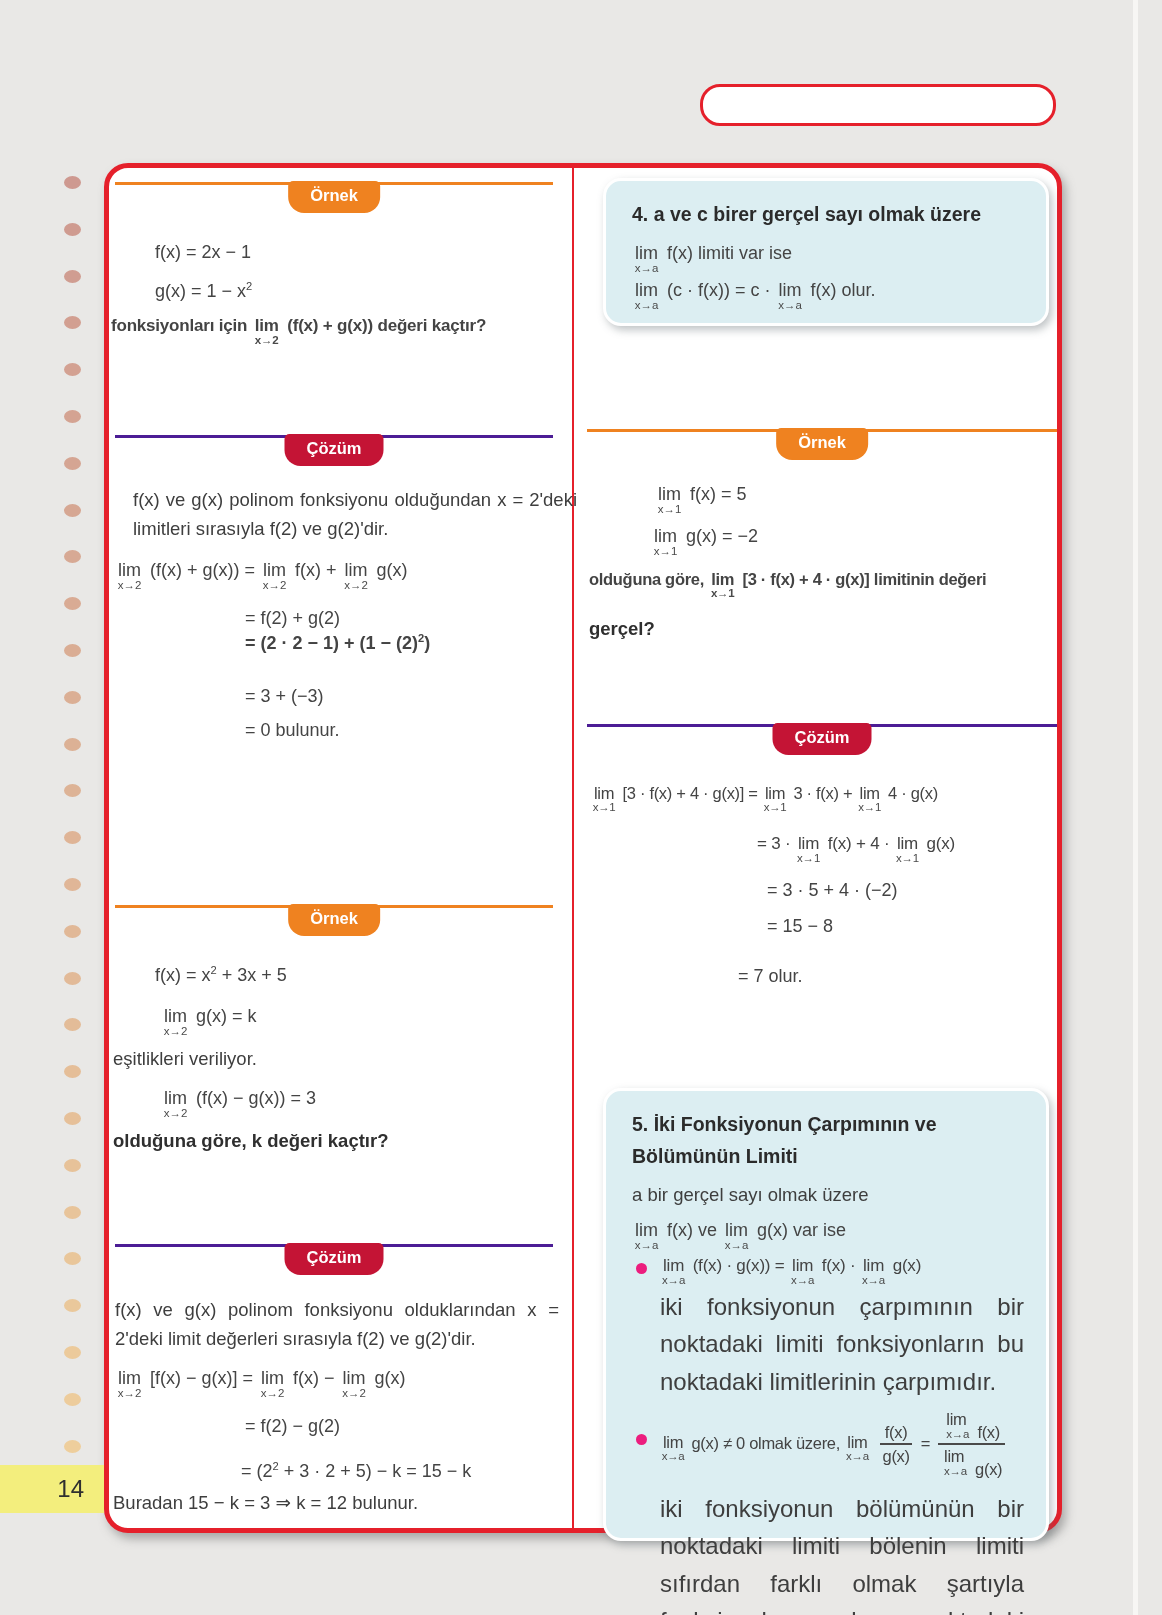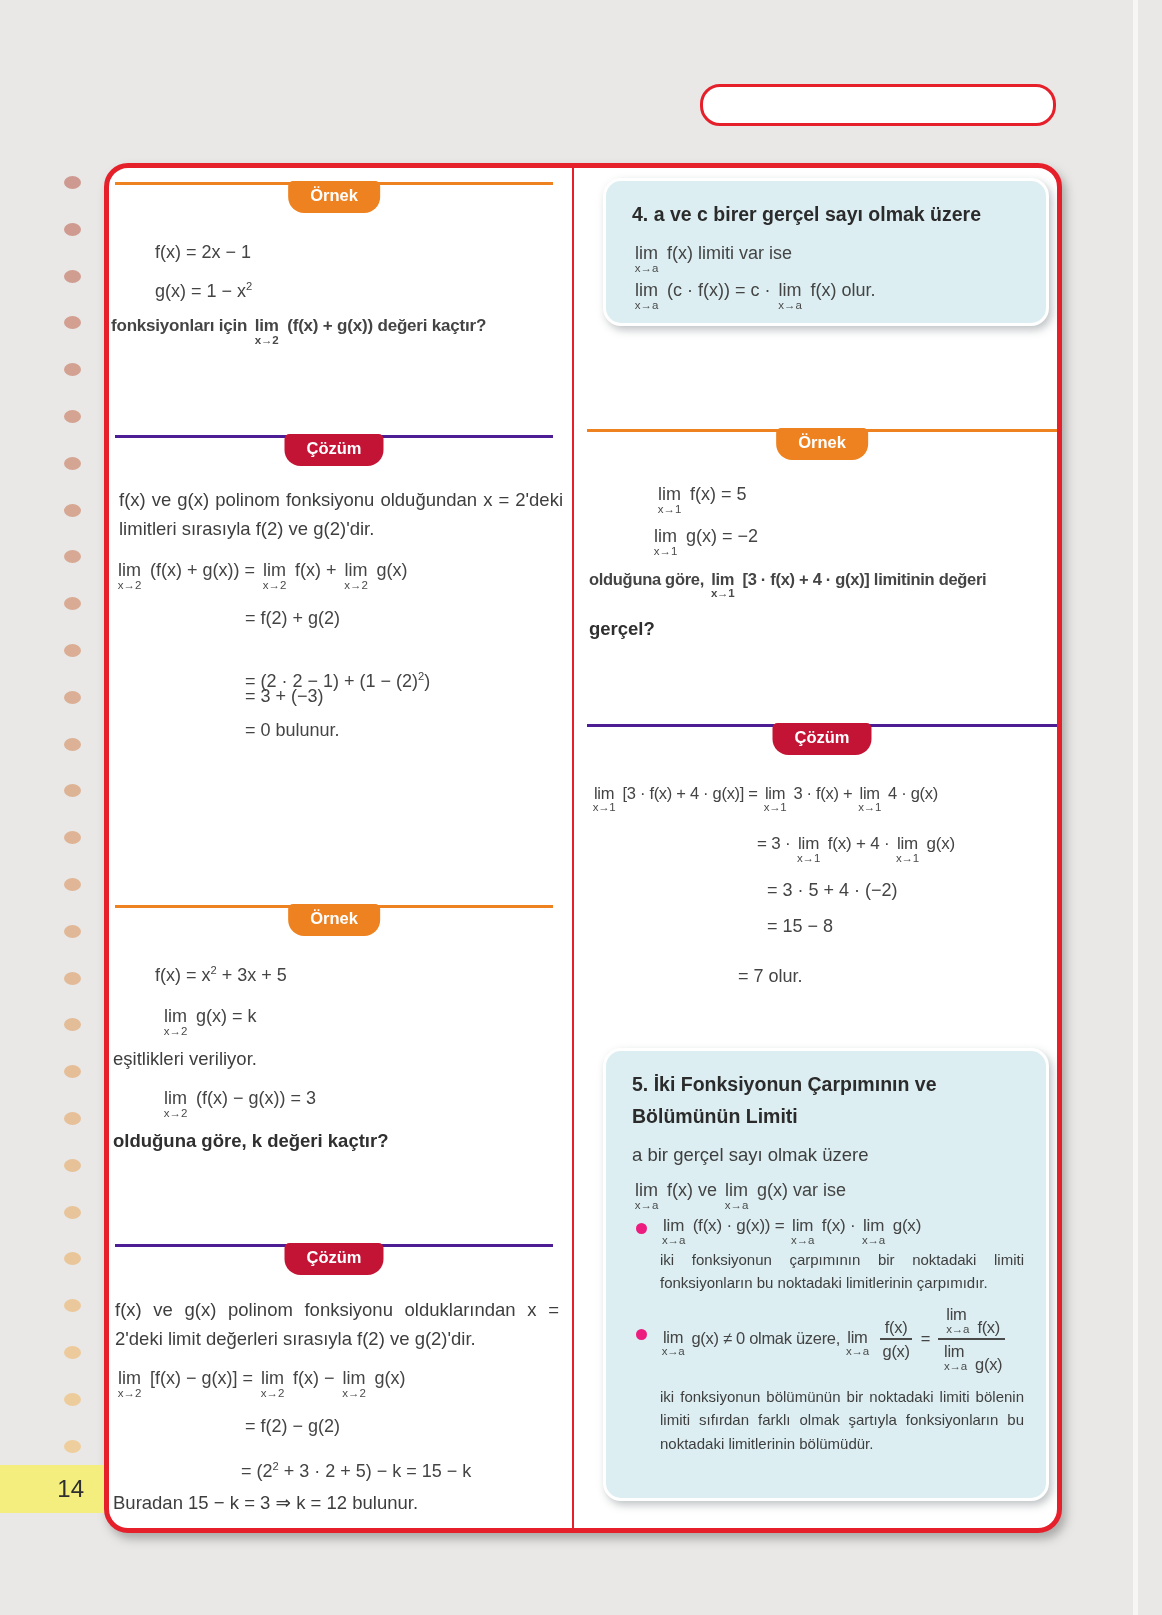--- a/index.html
+++ b/index.html
@@ -81,21 +81,21 @@
   .infobox{
     position:absolute;background:#dceef2;border:3px solid #fff;border-radius:18px;
     box-shadow:3px 4px 8px rgba(95,105,110,.4);box-sizing:border-box;
   }
   .infobox .inner{padding:18px 22px 10px 26px;}
   .infobox .ib-title{font-size:19.5px;font-weight:700;color:#2b2b2b;line-height:1.62;}
   .infobox .ib-line{margin-top:12px;}
   .bullet-item{display:flex;margin-top:15px;}
   .pink-dot{flex:none;width:11px;height:11px;border-radius:50%;background:#ec1d7e;margin:7px 13px 0 4px;}
   .bullet-body{flex:1;min-width:0;}
-  .bullet-text{font-size:15px;line-height:1.55;text-align:justify;color:#3e3e3e;margin-top:12px;}
+  .bullet-text{font-size:24px;line-height:1.55;text-align:justify;color:#3e3e3e;margin-top:12px;}
 </style>
 </head>
 <body>
 
 <div class="page">
 
   <div class="edge-strip"></div>
 
   <div class="header-pill"></div>
 
@@ -142,24 +142,24 @@
     </div>
 
     <div class="abs math" style="left:46px;top:74px;">f(x) = 2x − 1</div>
     <div class="abs math" style="left:46px;top:112px;">g(x) = 1 − x<sup>2</sup></div>
     <div class="abs math q long" style="left:2px;top:148px;">fonksiyonları için <span class="lim"><span class="lt">lim</span><span class="ls">x→2</span></span> (f(x) + g(x)) değeri kaçtır?</div>
 
     <div class="rule crimson abs" style="left:6px;top:267px;width:438px;">
       <span class="badge crimson">Çözüm</span>
     </div>
 
-    <div class="abs para" style="left:10px;top:318px;width:444px;">f(x) ve g(x) polinom fonksiyonu olduğundan x = 2'deki limitleri sırasıyla f(2) ve g(2)'dir.</div>
+    <div class="abs para" style="left:24px;top:318px;width:444px;">f(x) ve g(x) polinom fonksiyonu olduğundan x = 2'deki limitleri sırasıyla f(2) ve g(2)'dir.</div>
     <div class="abs math" style="left:6px;top:392px;"><span class="lim"><span class="lt">lim</span><span class="ls">x→2</span></span> (f(x) + g(x)) = <span class="lim"><span class="lt">lim</span><span class="ls">x→2</span></span> f(x) + <span class="lim"><span class="lt">lim</span><span class="ls">x→2</span></span> g(x)</div>
     <div class="abs math" style="left:136px;top:440px;">= f(2) + g(2)</div>
-    <div class="abs math" style="left:136px;top:502px;">= (2 · 2 − 1) + (1 − (2)<sup>2</sup>)</div>
+    <div class="abs math" style="left:136px;top:464px;font-weight:bold;">= (2 · 2 − 1) + (1 − (2)<sup>2</sup>)</div>
     <div class="abs math" style="left:136px;top:518px;">= 3 + (−3)</div>
     <div class="abs math" style="left:136px;top:552px;">= 0 bulunur.</div>
 
     <div class="rule orange abs" style="left:6px;top:737px;width:438px;">
       <span class="badge orange">Örnek</span>
     </div>
 
     <div class="abs math" style="left:46px;top:796px;">f(x) = x<sup>2</sup> + 3x + 5</div>
     <div class="abs math" style="left:52px;top:838px;"><span class="lim"><span class="lt">lim</span><span class="ls">x→2</span></span> g(x) = k</div>
     <div class="abs txt" style="left:4px;top:880px;">eşitlikleri veriliyor.</div>
@@ -196,21 +196,21 @@
     <div class="rule crimson abs" style="left:478px;top:556px;width:470px;">
       <span class="badge crimson">Çözüm</span>
     </div>
 
     <div class="abs math xlong" style="left:482px;top:616px;"><span class="lim"><span class="lt">lim</span><span class="ls">x→1</span></span> [3 · f(x) + 4 · g(x)] = <span class="lim"><span class="lt">lim</span><span class="ls">x→1</span></span> 3 · f(x) + <span class="lim"><span class="lt">lim</span><span class="ls">x→1</span></span> 4 · g(x)</div>
     <div class="abs math long" style="left:648px;top:666px;">= 3 · <span class="lim"><span class="lt">lim</span><span class="ls">x→1</span></span> f(x) + 4 · <span class="lim"><span class="lt">lim</span><span class="ls">x→1</span></span> g(x)</div>
     <div class="abs math" style="left:658px;top:712px;">= 3 · 5 + 4 · (−2)</div>
     <div class="abs math" style="left:658px;top:748px;text-align:center;">= 15 − 8</div>
     <div class="abs math" style="left:629px;top:782px;margin-top:16px;">= 7 olur.</div>
 
-    <div class="infobox" style="left:494px;top:880px;width:446px;height:453px;">
+    <div class="infobox" style="left:494px;top:920px;width:446px;height:453px;">
       <div class="inner">
         <div class="ib-title">5. İki Fonksiyonun Çarpımının ve Bölümünün Limiti</div>
         <div class="ib-line txt" style="white-space:normal;">a bir gerçel sayı olmak üzere</div>
         <div class="ib-line math" style="margin-top:14px;"><span class="lim"><span class="lt">lim</span><span class="ls">x→a</span></span> f(x) ve <span class="lim"><span class="lt">lim</span><span class="ls">x→a</span></span> g(x) var ise</div>
 
         <div class="bullet-item">
           <span class="pink-dot"></span>
           <div class="bullet-body">
             <div class="math long"><span class="lim"><span class="lt">lim</span><span class="ls">x→a</span></span> (f(x) · g(x)) = <span class="lim"><span class="lt">lim</span><span class="ls">x→a</span></span> f(x) · <span class="lim"><span class="lt">lim</span><span class="ls">x→a</span></span> g(x)</div>
             <div class="bullet-text">iki fonksiyonun çarpımının bir noktadaki limiti fonksiyonların bu noktadaki limitlerinin çarpımıdır.</div>

